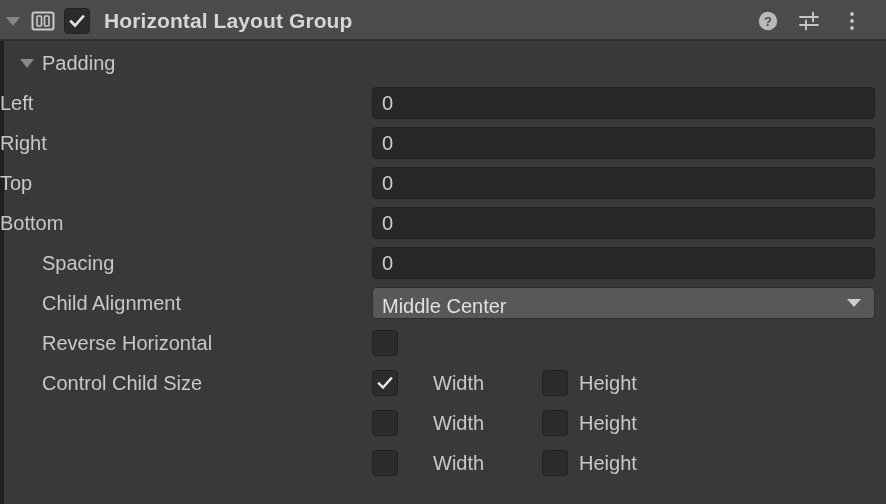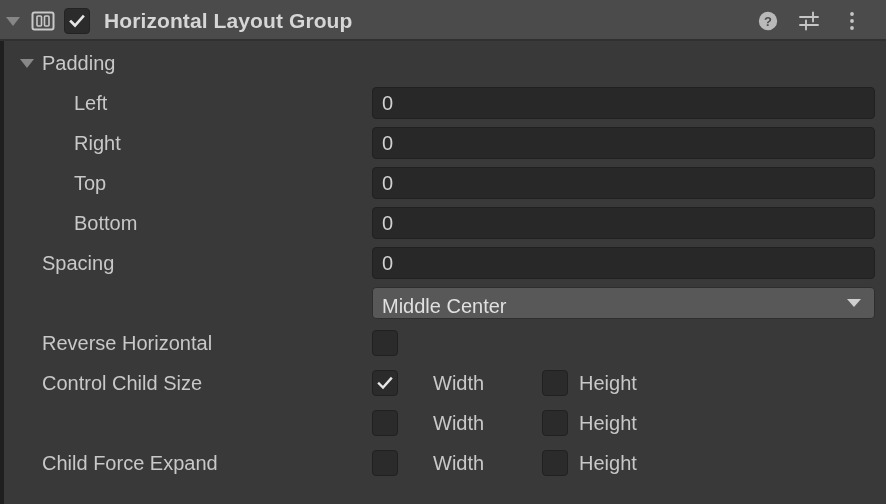--- a/index.html
+++ b/index.html
@@ -119,21 +119,20 @@
     align-items: center;
   }
 
   .label {
     color: #c8c8c8;
     font-size: 20px;
     white-space: nowrap;
     line-height: 1;
   }
   .label.indent {
-    margin-left: 74px;
   }
   .label.plain {
     margin-left: 42px;
   }
 
   .foldout-row {
     height: 40px;
     display: flex;
     align-items: center;
   }
@@ -308,20 +307,21 @@
       <span class="label indent">Bottom</span>
       <span class="field">0</span>
     </div>
 
     <div class="row">
       <span class="label plain">Spacing</span>
       <span class="field">0</span>
     </div>
 
     <div class="row">
+      <span class="label plain">Child Alignment</span>
       <span class="dropdown">
         <span>Middle Center</span>
         <span class="dd-arrow">
           <svg width="16" height="10" viewBox="0 0 16 10" aria-hidden="true">
             <polygon points="1,1 15,1 8,9" fill="#cfcfcf"></polygon>
           </svg>
         </span>
       </span>
     </div>
 
@@ -353,21 +353,20 @@
         <span class="cbox"></span>
         <span class="cb-label">Width</span>
       </span>
       <span class="cb-group col2">
         <span class="cbox"></span>
         <span class="cb-label">Height</span>
       </span>
     </div>
 
     <div class="row">
-      <span class="label plain">Child Force Expand</span>
       <span class="cb-group col1">
         <span class="cbox"></span>
         <span class="cb-label">Width</span>
       </span>
       <span class="cb-group col2">
         <span class="cbox"></span>
         <span class="cb-label">Height</span>
       </span>
     </div>
 

